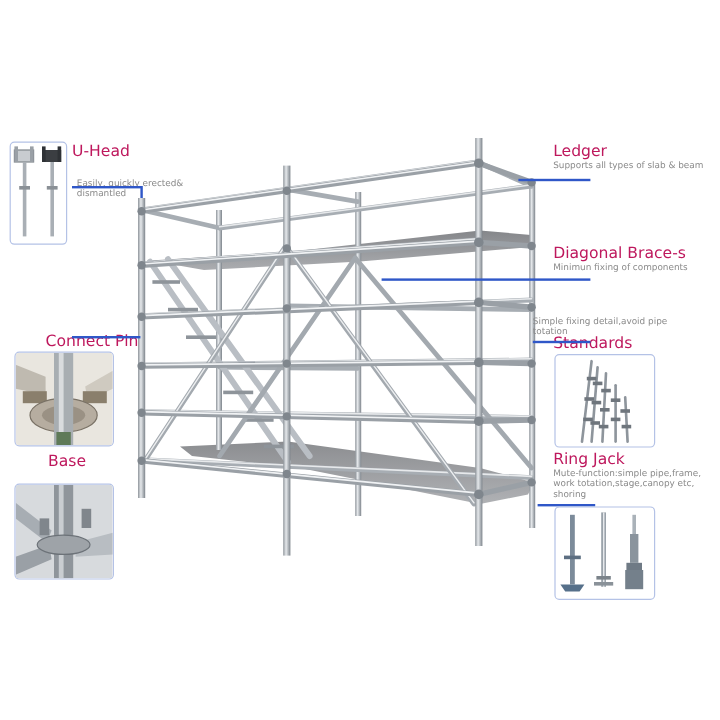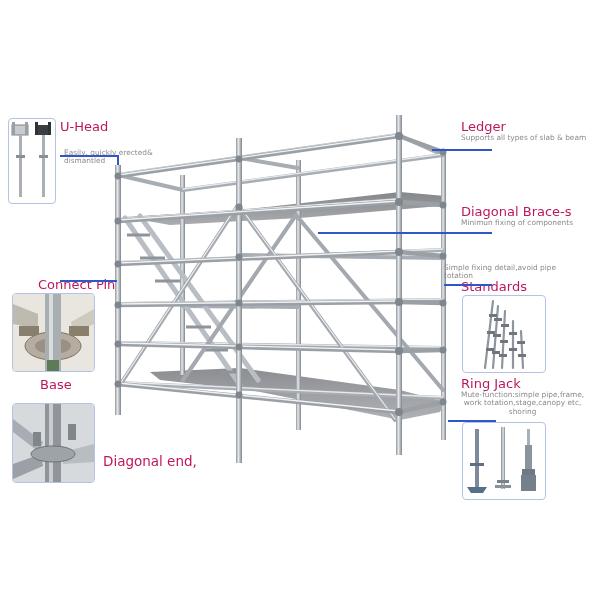--- a/index.html
+++ b/index.html
@@ -196,21 +196,20 @@
     <polygon points="81,40 50,48 50,60 81,58" fill="#b8bdc2"></polygon>
     <polygon points="0,60 28,50 30,62 0,75" fill="#9aa0a6"></polygon>
     <rect x="32" y="0" width="16" height="78" fill="#8f959b"></rect>
     <rect x="36" y="0" width="4" height="78" fill="#c9cdd1"></rect>
     <ellipse cx="40" cy="50" rx="22" ry="8" fill="#9ea3a8" stroke="#6c7278" stroke-width="1"></ellipse>
     <rect x="55" y="20" width="8" height="16" fill="#80868c"></rect>
     <rect x="20" y="28" width="8" height="14" fill="#80868c"></rect>
   </svg>
 </div>
 <div class="abs title title-lg" style="left:103px;top:454px;line-height:15px;">
-  <div>Diagonal end,</div>
 </div>
 
 <div class="abs title" style="left:461px;top:120px;">Ledger</div>
 <div class="abs desc" style="left:461px;top:134px;white-space:nowrap;">Supports all types of slab &amp; beam</div>
 <div class="abs leader" style="left:432px;top:149px;width:60px;"></div>
 
 <div class="abs title" style="left:461px;top:205px;">Diagonal Brace-s</div>
 <div class="abs desc" style="left:461px;top:219px;white-space:nowrap;">Minimun fixing of components</div>
 <div class="abs leader" style="left:318px;top:232px;width:174px;"></div>
 
@@ -242,21 +241,21 @@
         <rect x="36" y="58" width="8" height="3"></rect>
       <rect x="46" y="36" width="8" height="3"></rect>
         <rect x="46" y="52" width="8" height="3"></rect>
       <rect x="54" y="45" width="8" height="3"></rect>
         <rect x="55" y="58" width="8" height="3"></rect>
     </g>
   </svg>
 </div>
 
 <div class="abs title" style="left:461px;top:377px;">Ring Jack</div>
-<div class="abs desc" style="left:461px;top:391px;text-align:center;">
+<div class="abs desc" style="left:461px;top:391px;">
   <div>Mute-function:simple pipe,frame,</div>
   <div>work totation,stage,canopy etc,</div>
   <div>shoring</div>
 </div>
 <div class="abs leader" style="left:448px;top:420px;width:48px;"></div>
 
 <div class="abs thumb" style="left:462px;top:422px;width:84px;height:78px;">
   <svg width="82" height="76" viewBox="0 0 82 76">
     <rect x="12" y="6" width="4" height="58" fill="#7c8b9a"></rect>
     <rect x="7" y="40" width="14" height="3" fill="#5d6f82"></rect>

